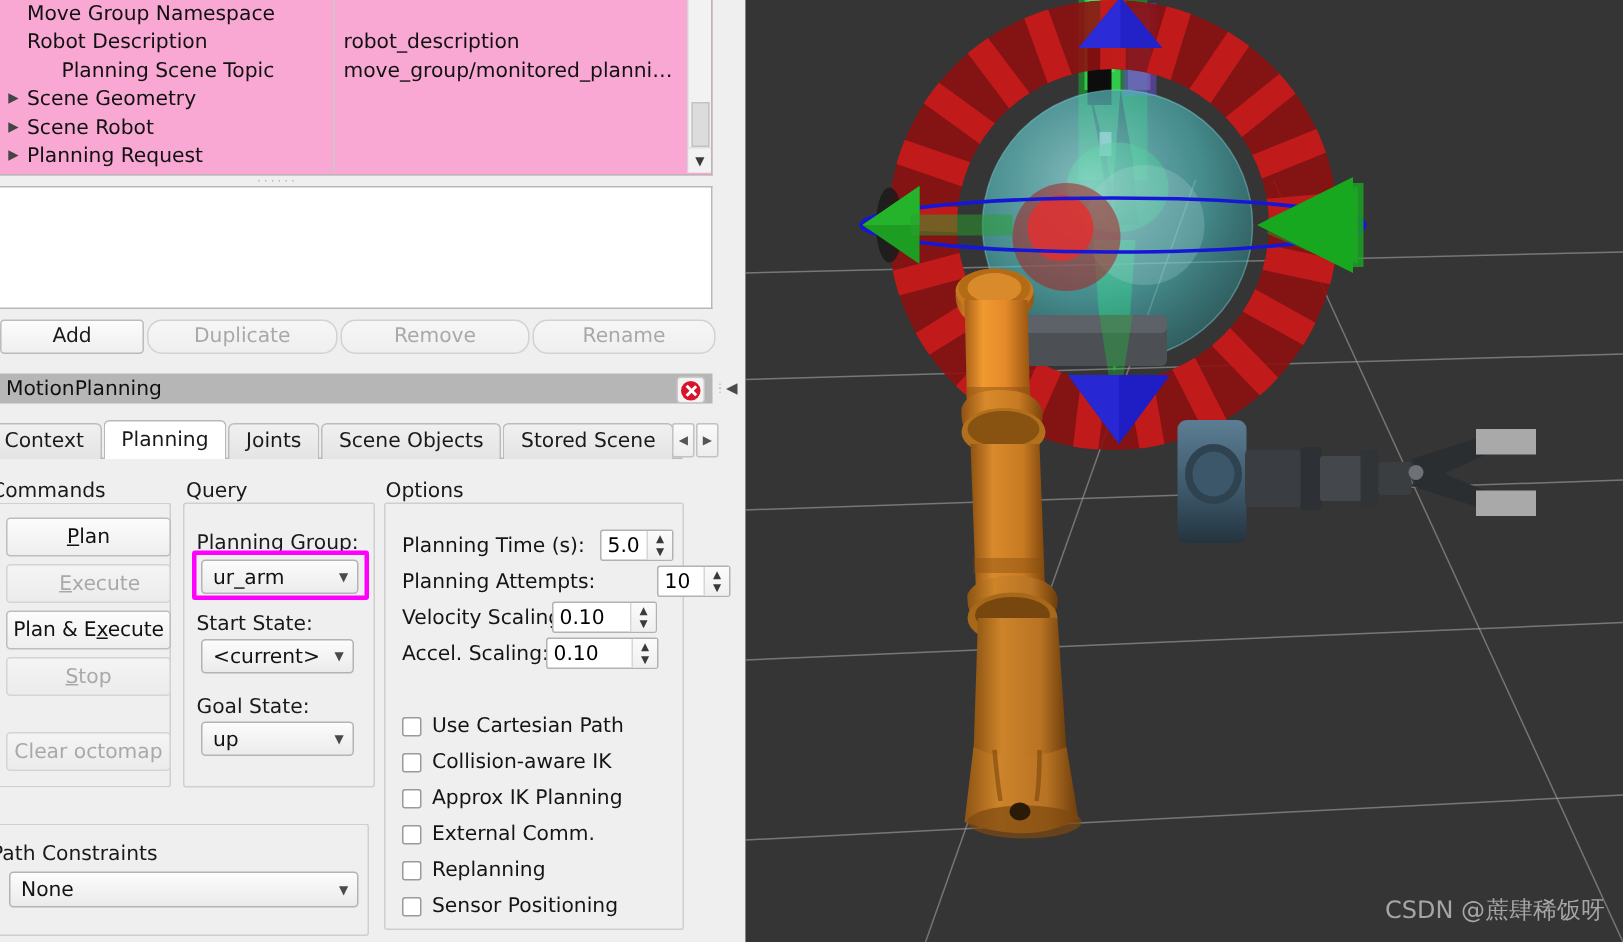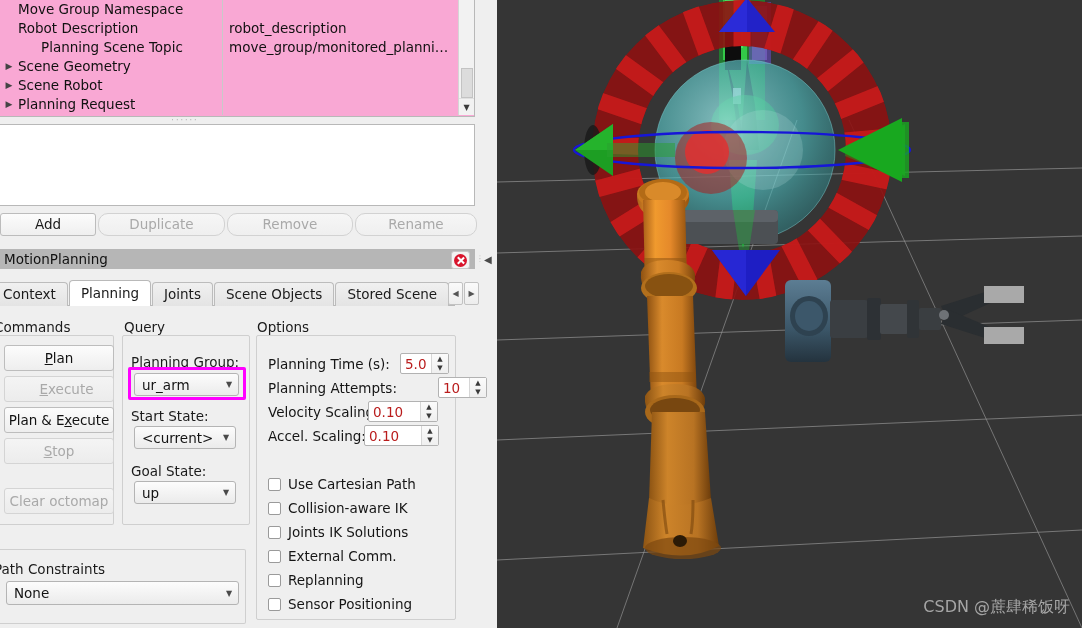--- a/index.html
+++ b/index.html
@@ -81,21 +81,21 @@
          border:1px solid #b4b4b4;border-radius:3px;box-sizing:border-box;
          font-size:13.5px;color:#131313;display:flex;align-items:center;}
   .combo .cv{padding-left:7px;flex:1;white-space:nowrap;overflow:hidden;}
   .combo .carr{width:18px;text-align:center;font-size:8px;color:#4a4a4a;}
 
   .magenta-hl{position:absolute;border:3px solid #ff00ff;box-sizing:border-box;border-radius:2px;}
 
   .optrow{position:absolute;height:22px;display:flex;align-items:center;}
   .optrow .olab{font-size:13.5px;color:#151515;white-space:nowrap;}
   .spin{position:absolute;height:21px;background:#fff;border:1px solid #b2b2b2;border-radius:2px;box-sizing:border-box;display:flex;align-items:center;}
-  .spin .sv{padding-left:4px;font-size:13.5px;color:#b91c1c;flex:1;}
+  .spin .sv{padding-left:4px;font-size:13.5px;color:#000000;flex:1;}
   .spin .sbtns{width:16px;height:19px;border-left:1px solid #d6d6d6;display:flex;flex-direction:column;background:linear-gradient(#fbfbfb,#efefef);}
   .spin .sbtns div{flex:1;display:flex;align-items:center;justify-content:center;font-size:7px;color:#3a3a3a;}
 
   .chkrow{position:absolute;left:268px;height:20px;display:flex;align-items:center;font-size:13.5px;color:#151515;}
   .chkbox{width:13px;height:13px;border:1px solid #9a9a9a;background:#fff;border-radius:2px;margin-right:7px;box-sizing:border-box;}
 
   
   #viewport{position:absolute;left:497px;top:0;width:585px;height:628px;background:#353535;overflow:hidden;}
   #viewport svg{display:block;}
   .wm{position:absolute;right:12px;bottom:10px;color:#b9b9b9;font-size:16px;font-family:"DejaVu Sans","Liberation Sans",sans-serif;opacity:.85;white-space:nowrap;}
@@ -254,21 +254,21 @@
           <div class="chkrow" style="top: 168px;">
             <span class="chkbox"></span>
             <span>Use Cartesian Path</span>
           </div>
           <div class="chkrow" style="top: 192px;">
             <span class="chkbox"></span>
             <span>Collision-aware IK</span>
           </div>
           <div class="chkrow" style="top: 216px;">
             <span class="chkbox"></span>
-            <span>Joints IK Solutions</span>
+            <span>Approx IK Planning</span>
           </div>
           <div class="chkrow" style="top: 240px;">
             <span class="chkbox"></span>
             <span>External Comm.</span>
           </div>
           <div class="chkrow" style="top: 264px;">
             <span class="chkbox"></span>
             <span>Replanning</span>
           </div>
           <div class="chkrow" style="top: 288px;">

